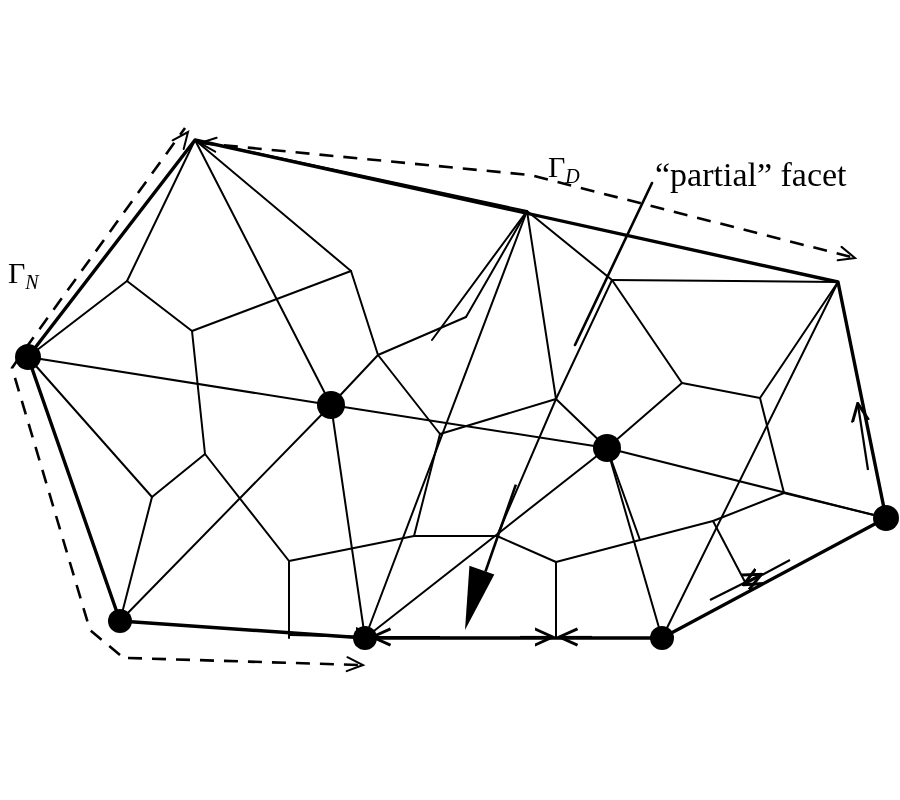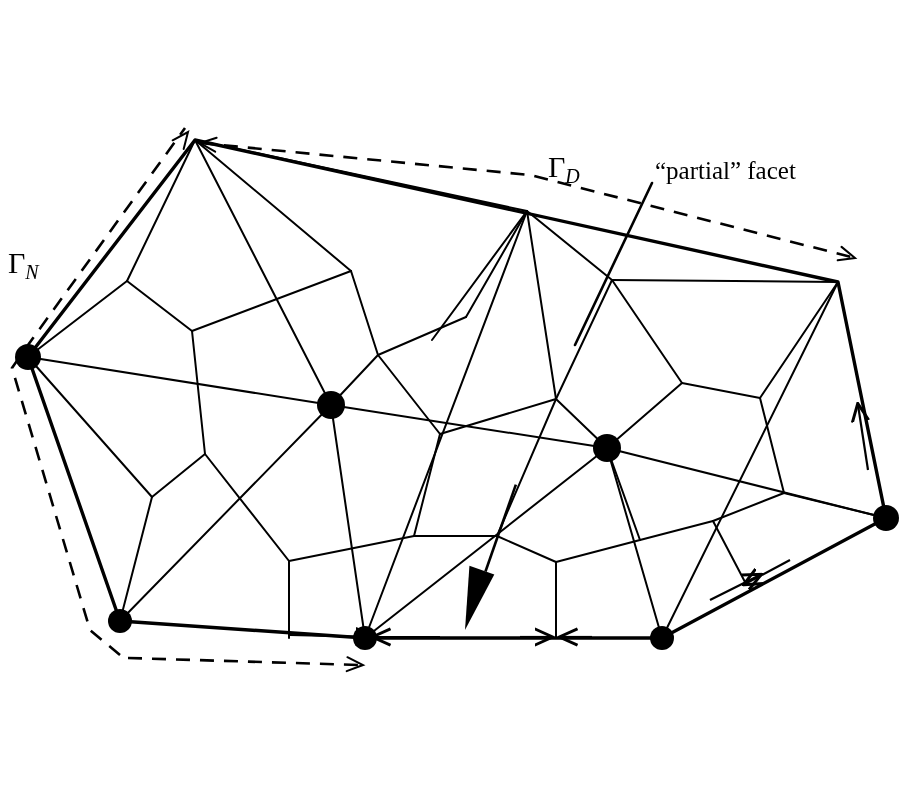--- a/index.html
+++ b/index.html
@@ -35,21 +35,21 @@
   .label-gamma {
     font-size: 30px;
   }
   .label-gamma .sub {
     font-size: 20px;
     font-style: italic;
     vertical-align: -0.28em;
     letter-spacing: 0.2px;
   }
   .label-facet {
-    font-size: 25px;
+    font-size: 34px;
   }
 </style>
 </head>
 <body>
 
 <div id="figure-root">
 
   <svg id="diagram" viewBox="0 0 900 800">
     <defs>
       <marker id="mk-open" viewBox="0 0 12 12" refX="10" refY="6" markerWidth="11" markerHeight="11" orient="auto-start-reverse">
@@ -149,21 +149,21 @@
         <circle cx="28" cy="357" r="13"></circle>
         <circle cx="331" cy="405" r="14"></circle>
         <circle cx="607" cy="448" r="14"></circle>
         <circle cx="886" cy="518" r="13"></circle>
         <circle cx="120" cy="621" r="12"></circle>
         <circle cx="365" cy="638" r="12"></circle>
         <circle cx="662" cy="638" r="12"></circle>
       </g>
   </svg>
 
-  <div class="label label-gamma" id="label-gamma-n" style="left: 8px; top: 248px;">
+  <div class="label label-gamma" id="label-gamma-n" style="left: 8px; top: 258px;">
     <span>Γ</span><span class="sub">N</span>
   </div>
 
   <div class="label label-gamma" id="label-gamma-d" style="left: 548px; top: 152px; text-align: center;">
     <span>Γ</span><span class="sub">D</span>
   </div>
 
   <div class="label label-facet" id="label-partial-facet" style="left: 655px; top: 158px;">“partial” facet</div>
 
 </div>

